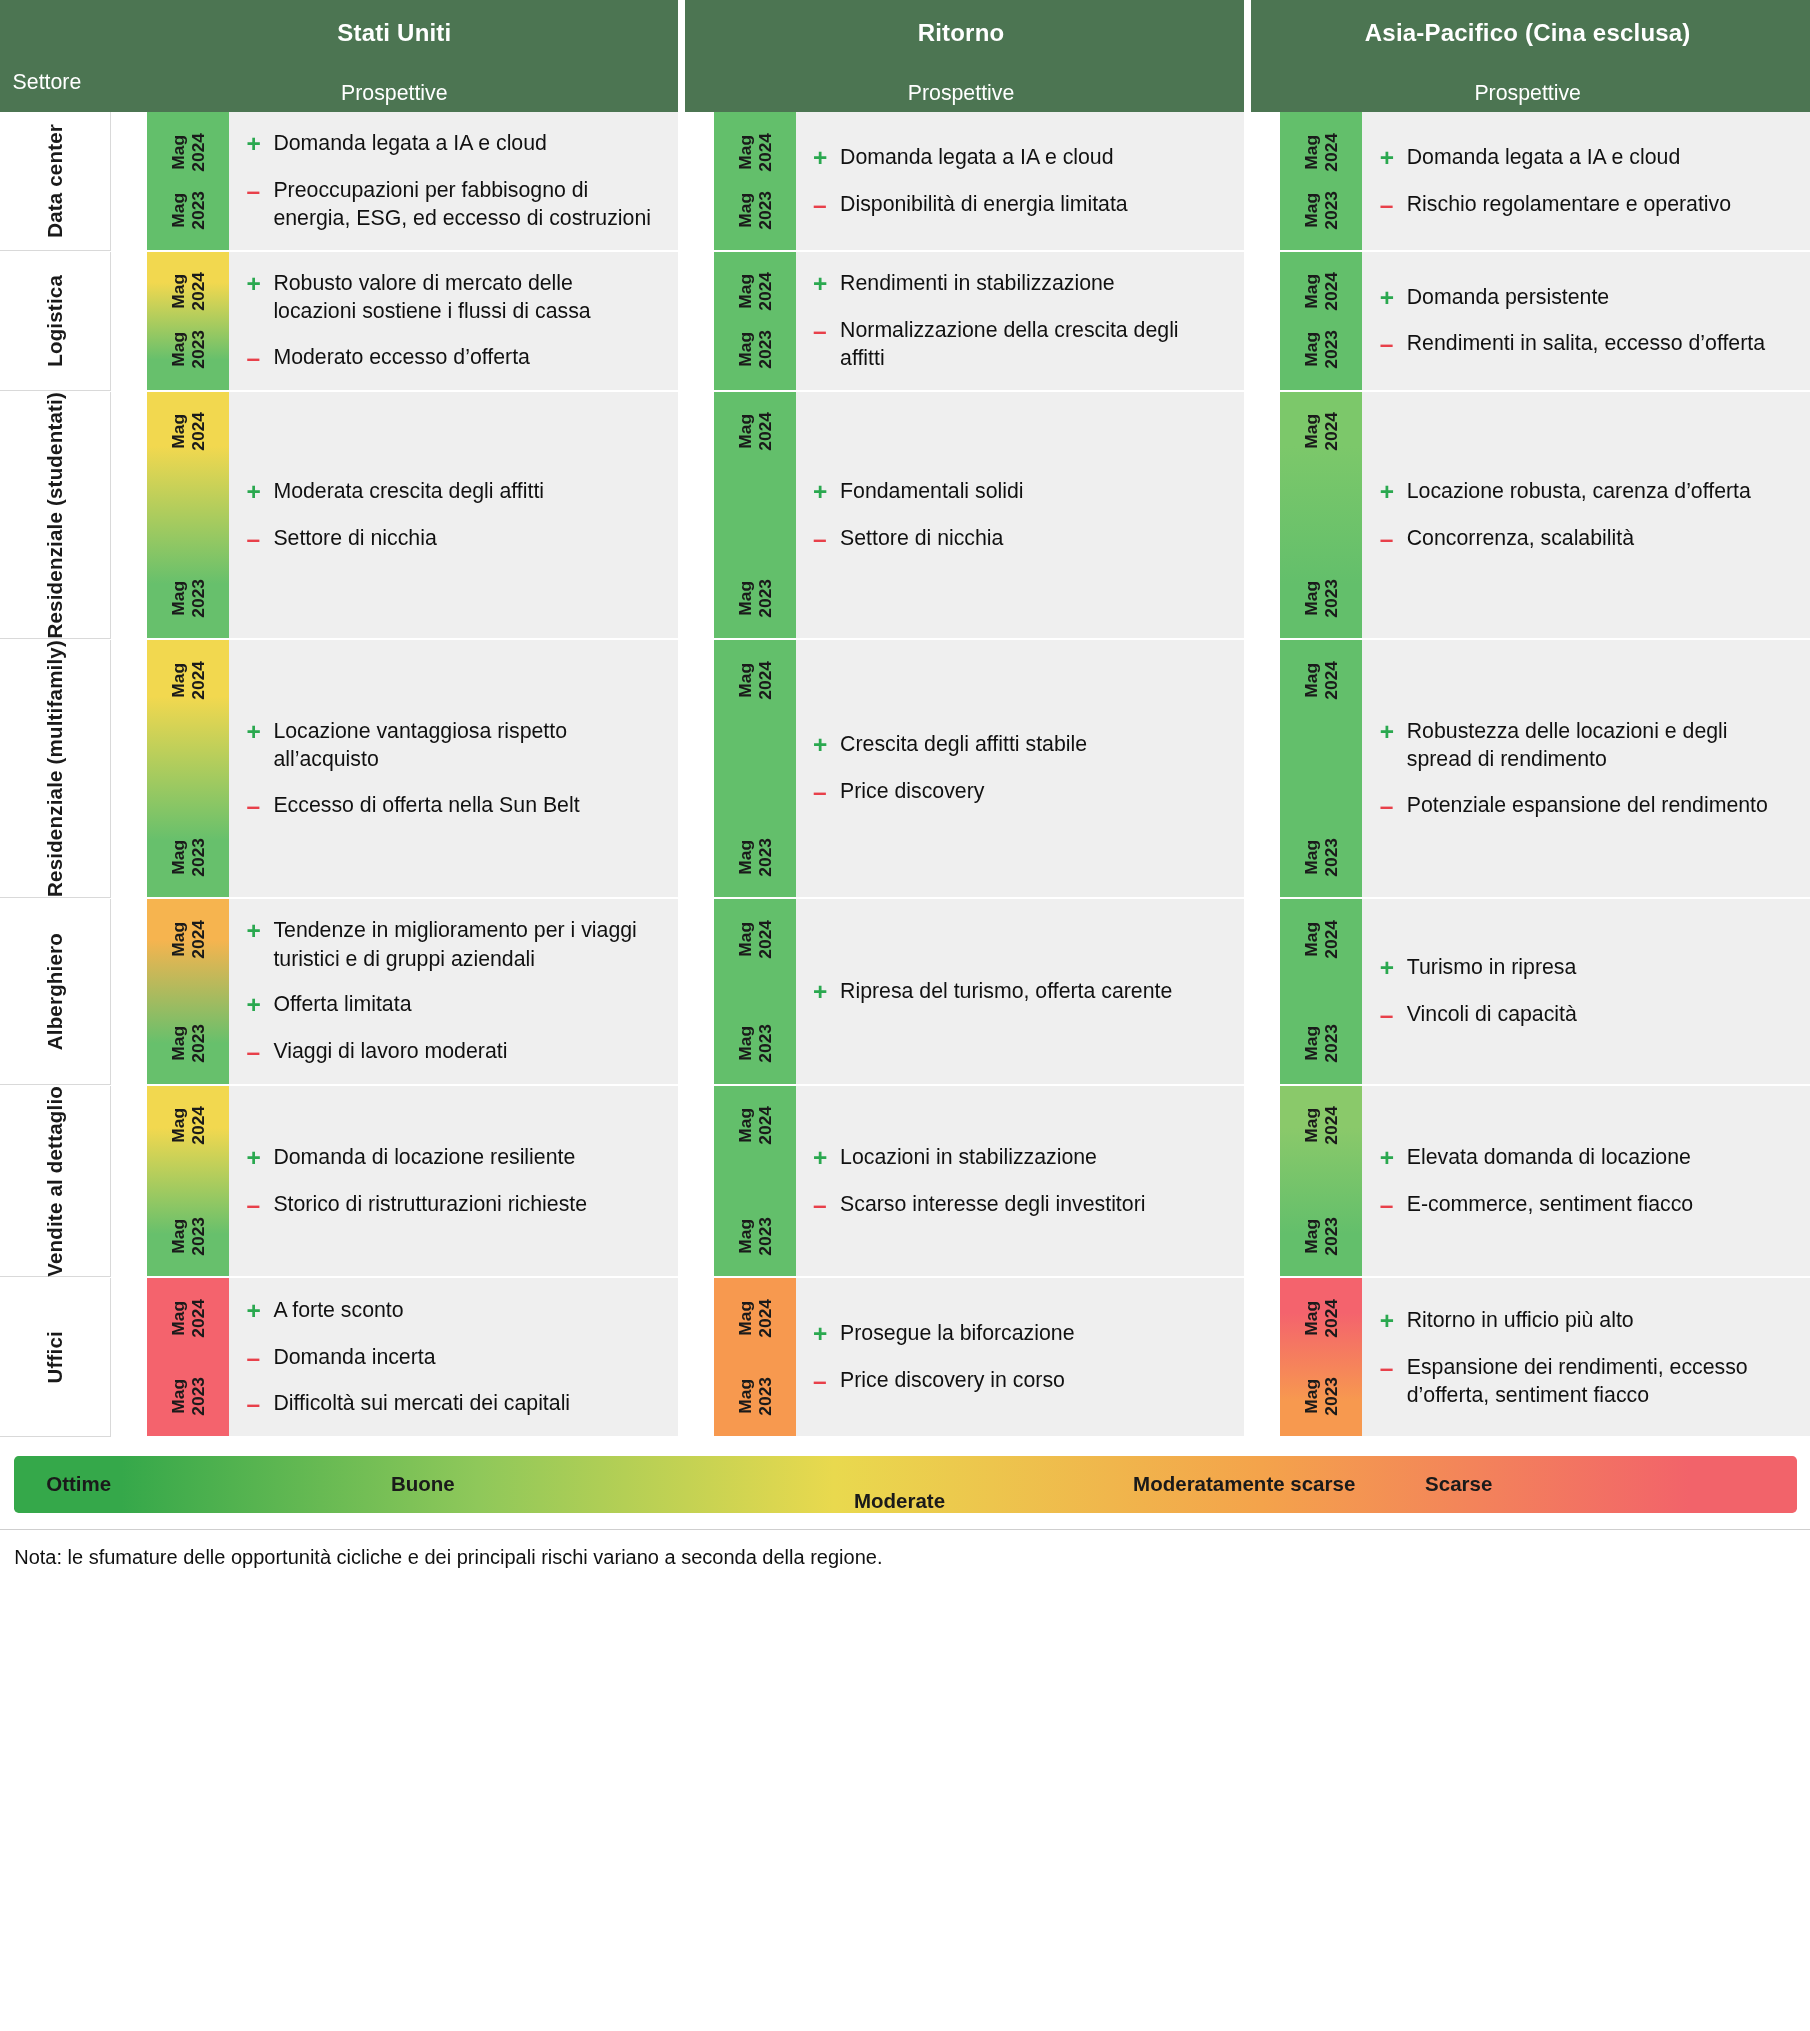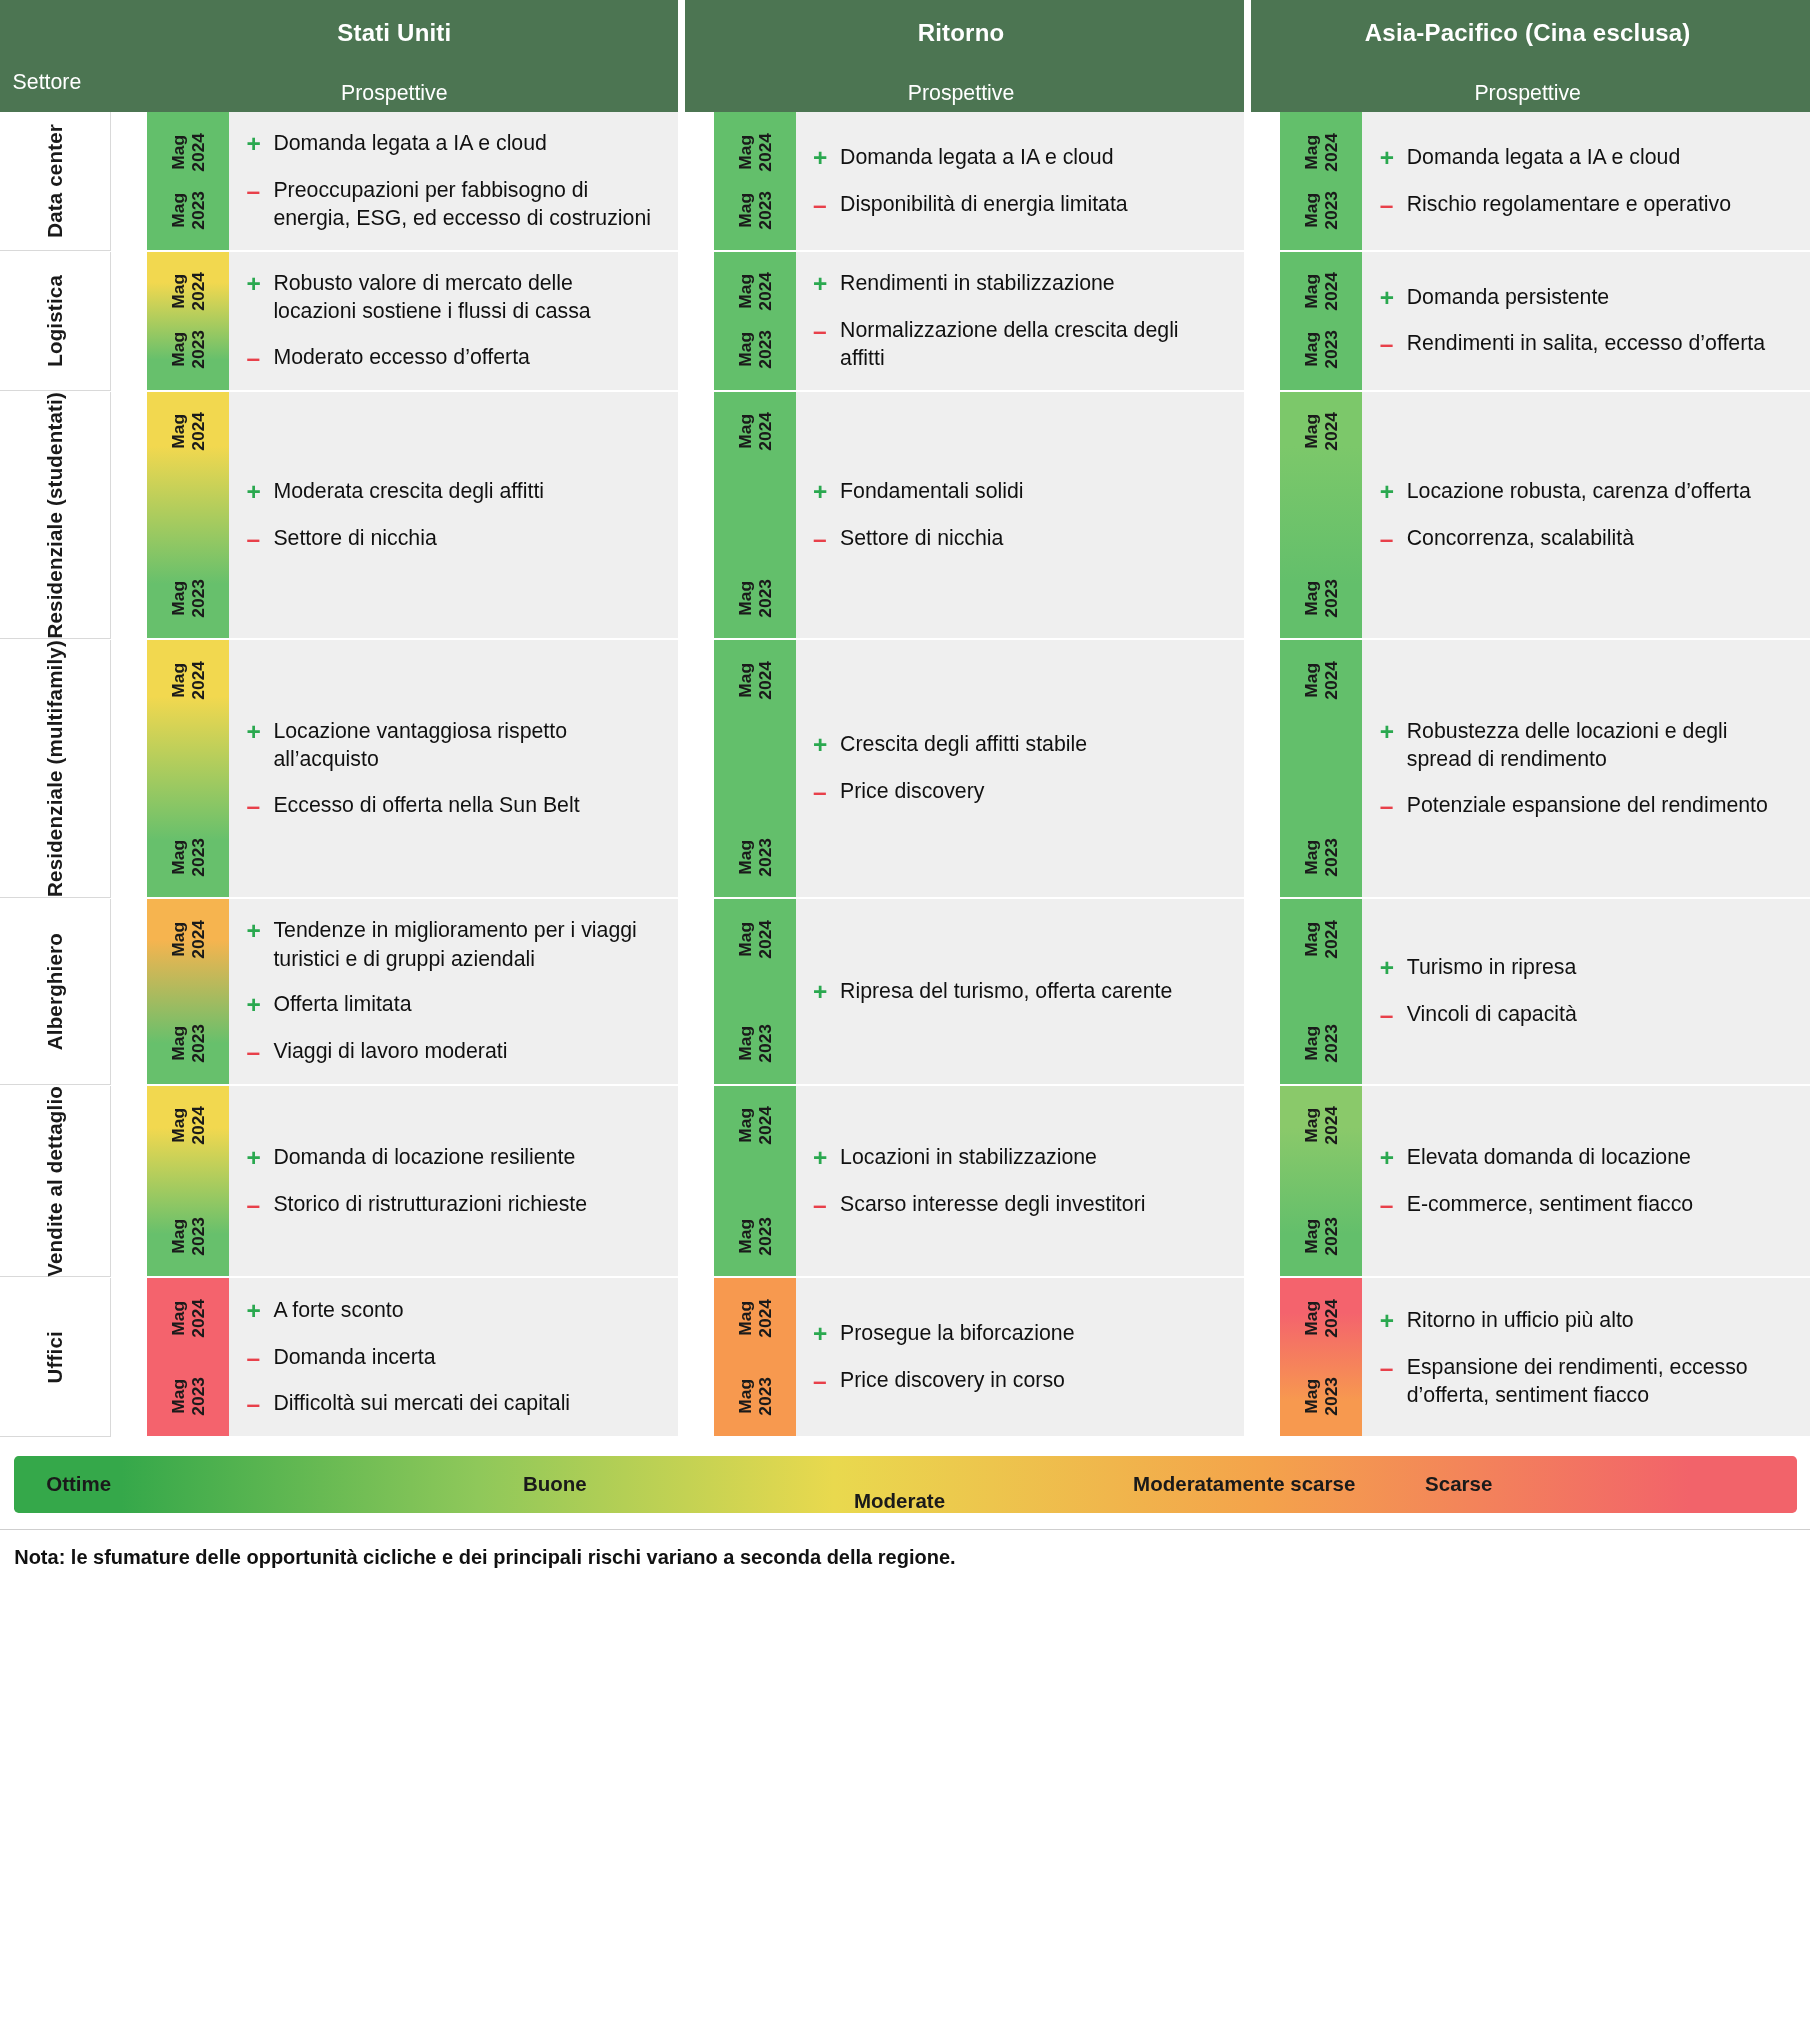--- a/index.html
+++ b/index.html
@@ -179,33 +179,32 @@
     gap: 17px;
   }
   .legend-item {
     flex: 1 1 0;
     font-size: 20.5px;
     font-weight: bold;
     color: #1a1a1a;
     box-sizing: border-box;
   }
   .legend-item.a { text-align: left; padding-left: 32px; }
-  .legend-item.b { text-align: center; }
+  .legend-item.b { text-align: left; }
   .legend-item.c { text-align: center; margin-top: 33px; }
   .legend-item.d { text-align: center; }
   .legend-item.e { padding-right: 44px; }
 
   .note {
     padding: 16px 14.2px 12.6px 14.2px;
     font-size: 20px;
     color: #111111;
     border-top: 1.6px solid #cfcfcf;
     margin-top: 16px;
     box-sizing: border-box;
-    font-weight: bold;
   }
 </style>
 </head>
 <body>
 
 <div id="page">
 
   <div class="header">
     <div class="header-sector">Settore</div>
     <div class="header-region">

